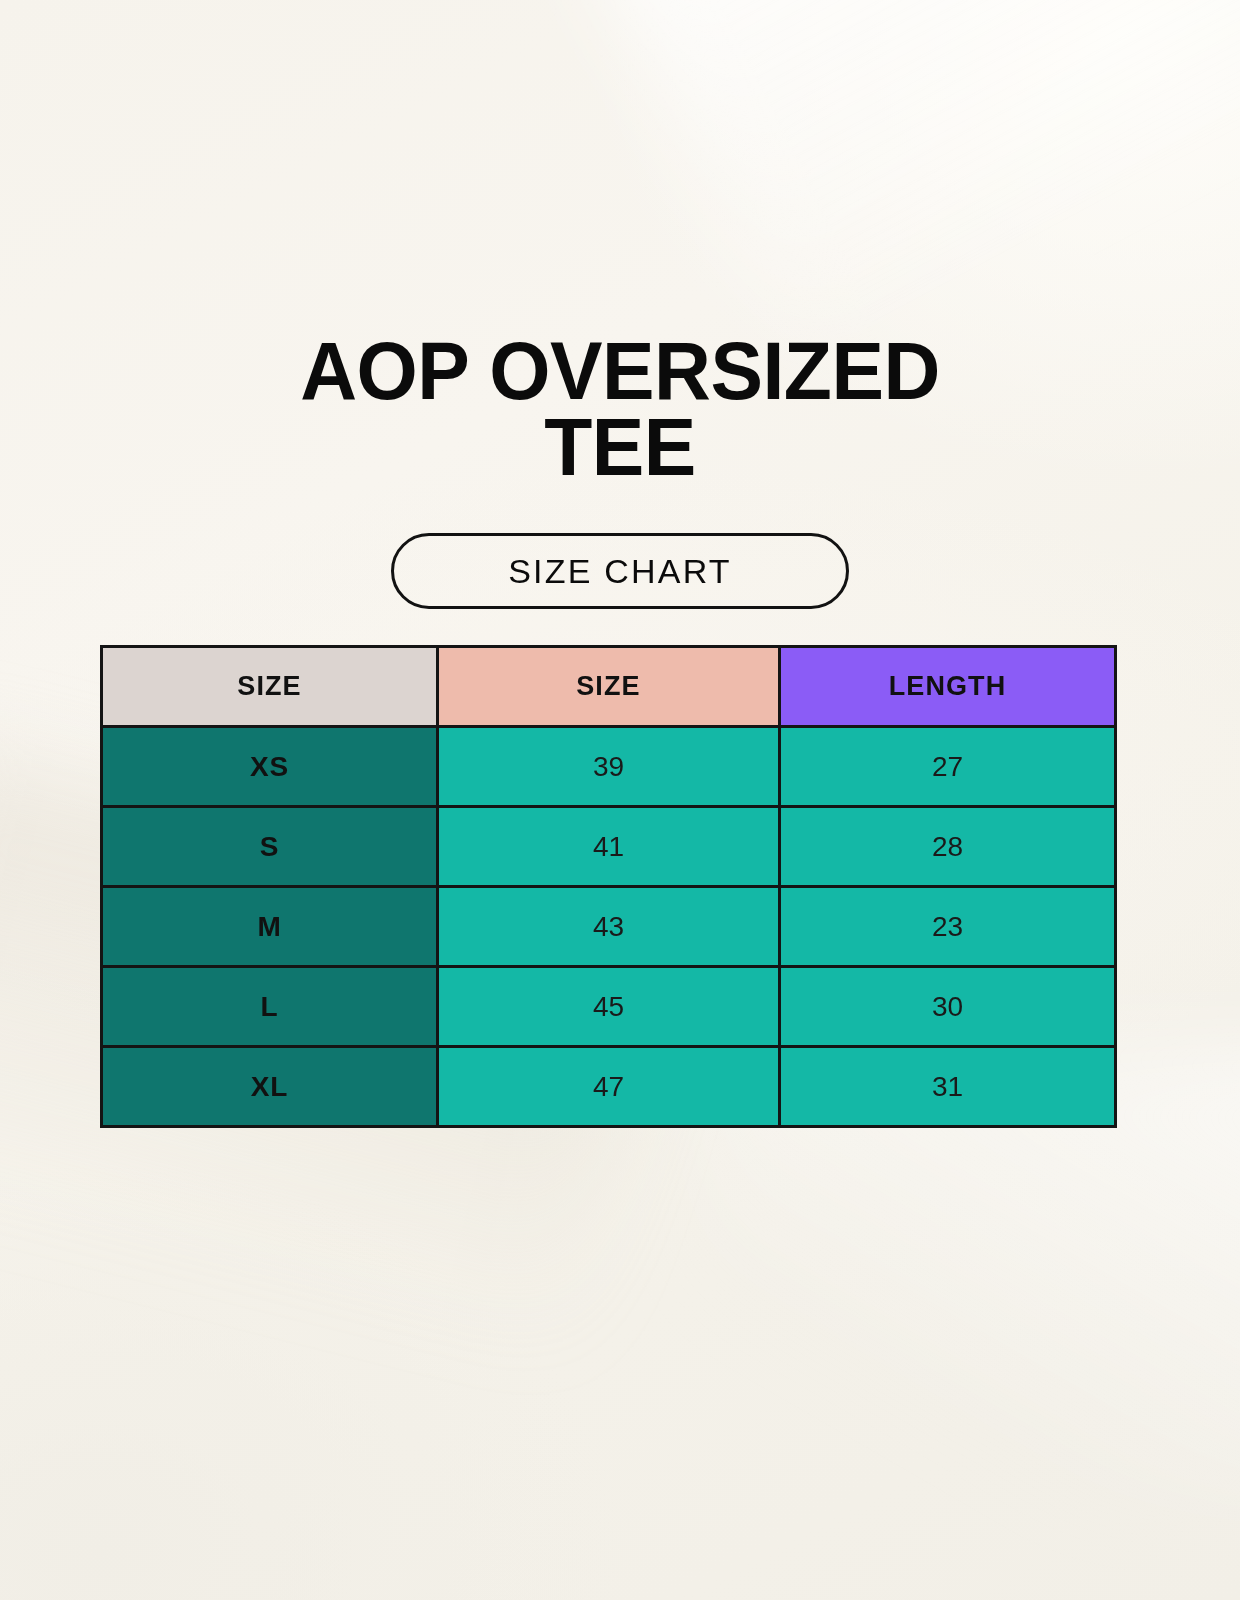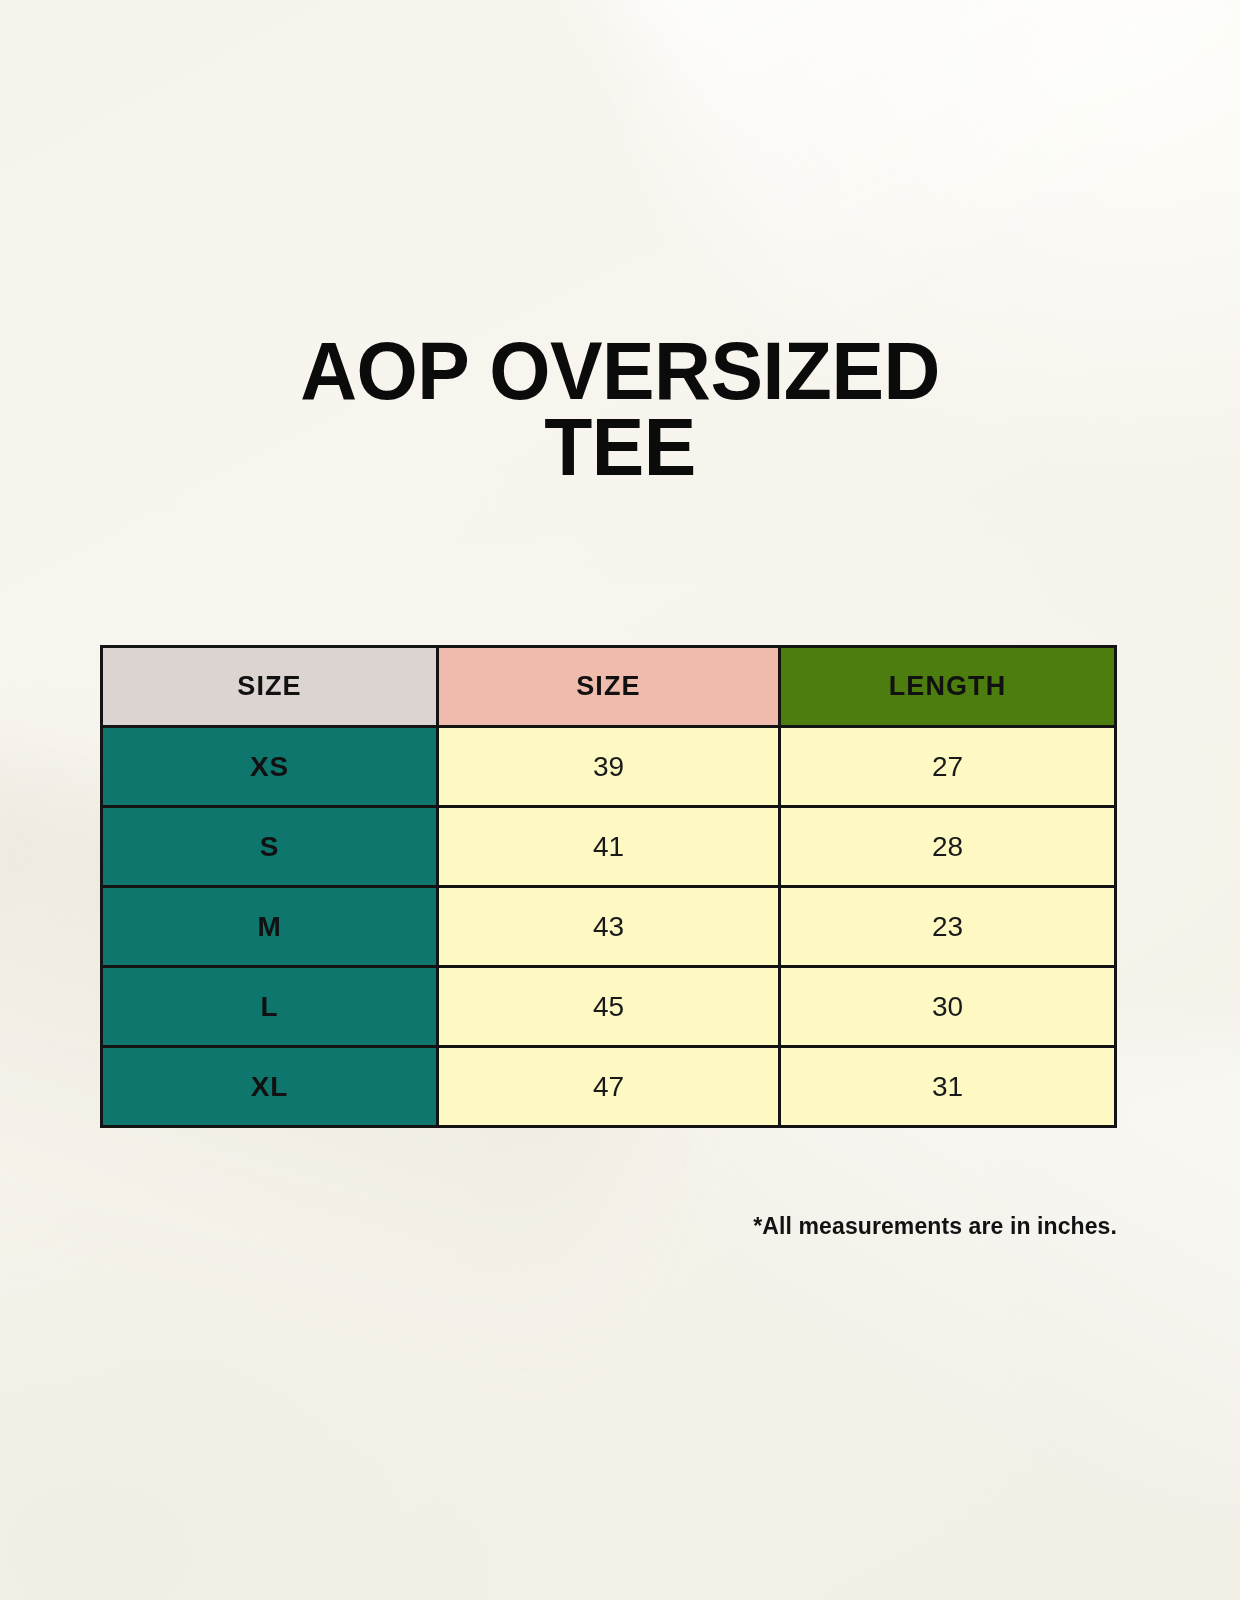--- a/index.html
+++ b/index.html
@@ -128,31 +128,31 @@
   .table tr:last-child td { border-bottom: none; }
 
   thead th {
     font-size: 27px;
     font-weight: 700;
     letter-spacing: 1.1px;
     color: #111;
   }
   th.head-size   { background: #DCD4D0; }
   th.head-chest  { background: #EEBBAC; }
-  th.head-length { background: #4d7c0f; }
+  th.head-length { background: #8b5cf6; }
 
   td.cell-size {
     background: #0f766e;
     font-size: 28px;
     font-weight: 700;
     letter-spacing: 0.8px;
     color: #111;
   }
   td.cell-val {
-    background: #fef9c3;
+    background: #14b8a6;
     font-size: 28px;
     font-weight: 400;
     color: #1A1A1A;
   }
 
   
   .footnote {
     position: absolute;
     left: 0;
     top: 1213px;
@@ -172,20 +172,23 @@
   <div class="bg-base"></div>
   <div class="bg-sheen-a"></div>
   <div class="bg-sheen-b"></div>
   <div class="bg-sheen-c"></div>
 
   <h1 class="title">
     <span class="title-line">AOP OVERSIZED</span>
     <span class="title-line">TEE</span>
   </h1>
 
+  <div class="badge-wrap">
+    <div class="badge">SIZE CHART</div>
+  </div>
 
   <table class="table">
     <colgroup>
       <col class="c-size">
       <col class="c-chest">
       <col class="c-length">
     </colgroup>
     <thead>
       <tr>
         <th class="head-size">SIZE</th>
@@ -215,15 +218,14 @@
         <td class="cell-val">30</td>
       </tr>
       <tr>
         <td class="cell-size">XL</td>
         <td class="cell-val">47</td>
         <td class="cell-val">31</td>
       </tr>
     </tbody>
   </table>
 
-  <div class="footnote">*All measurements are in inches.</div>
 
 </div>
 
 </body></html>

